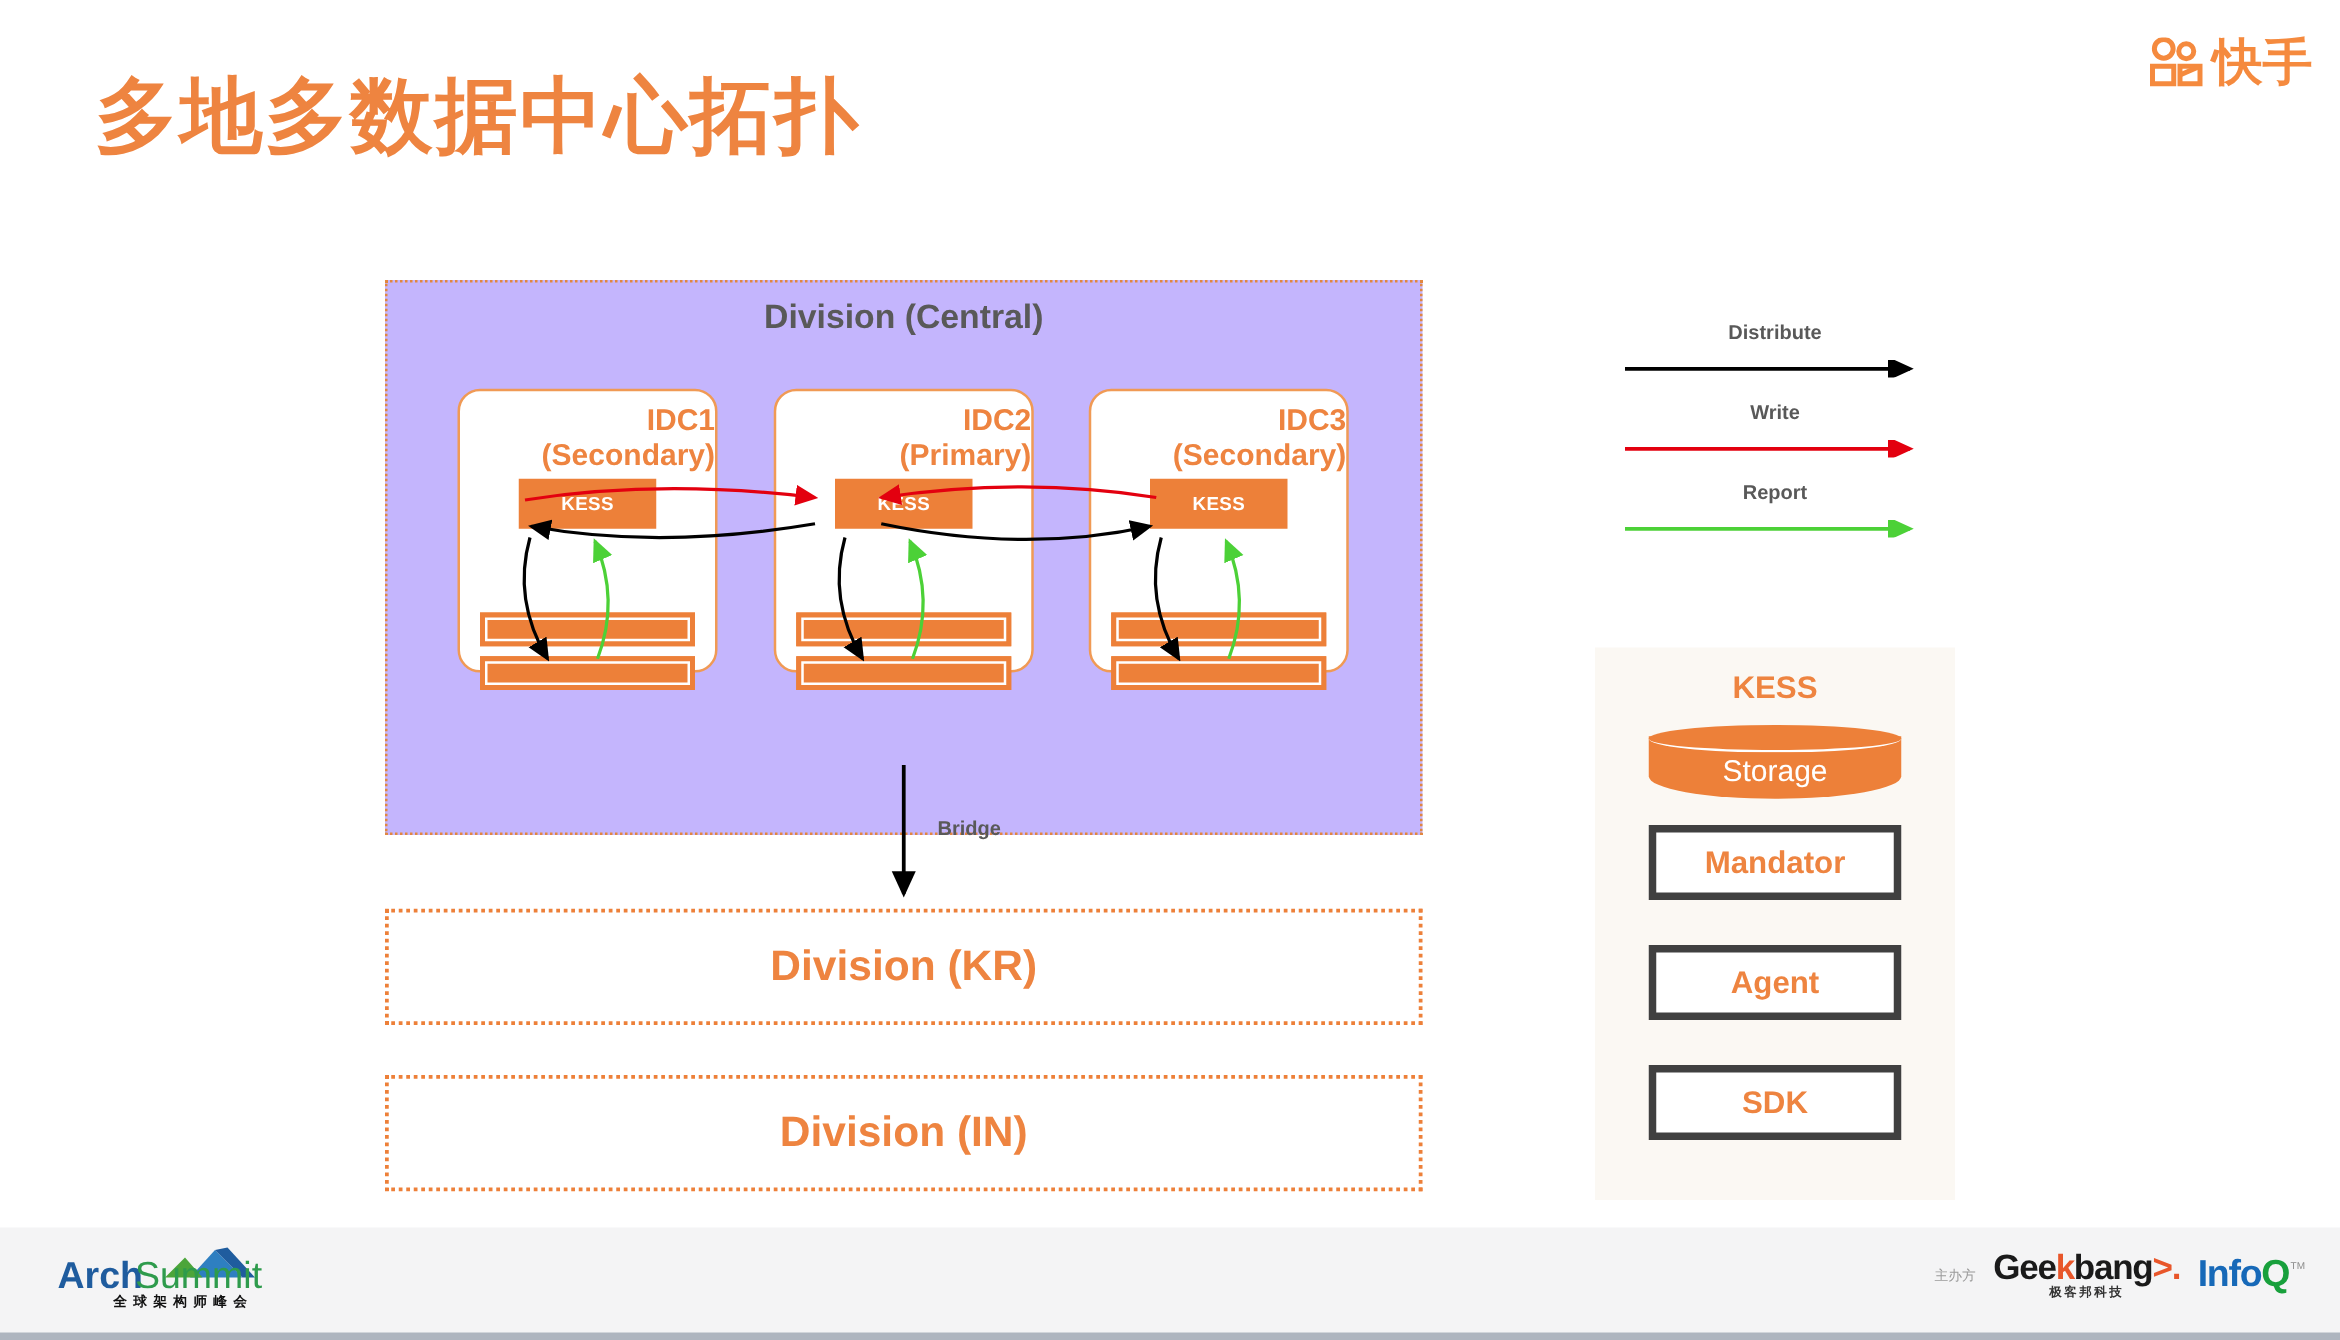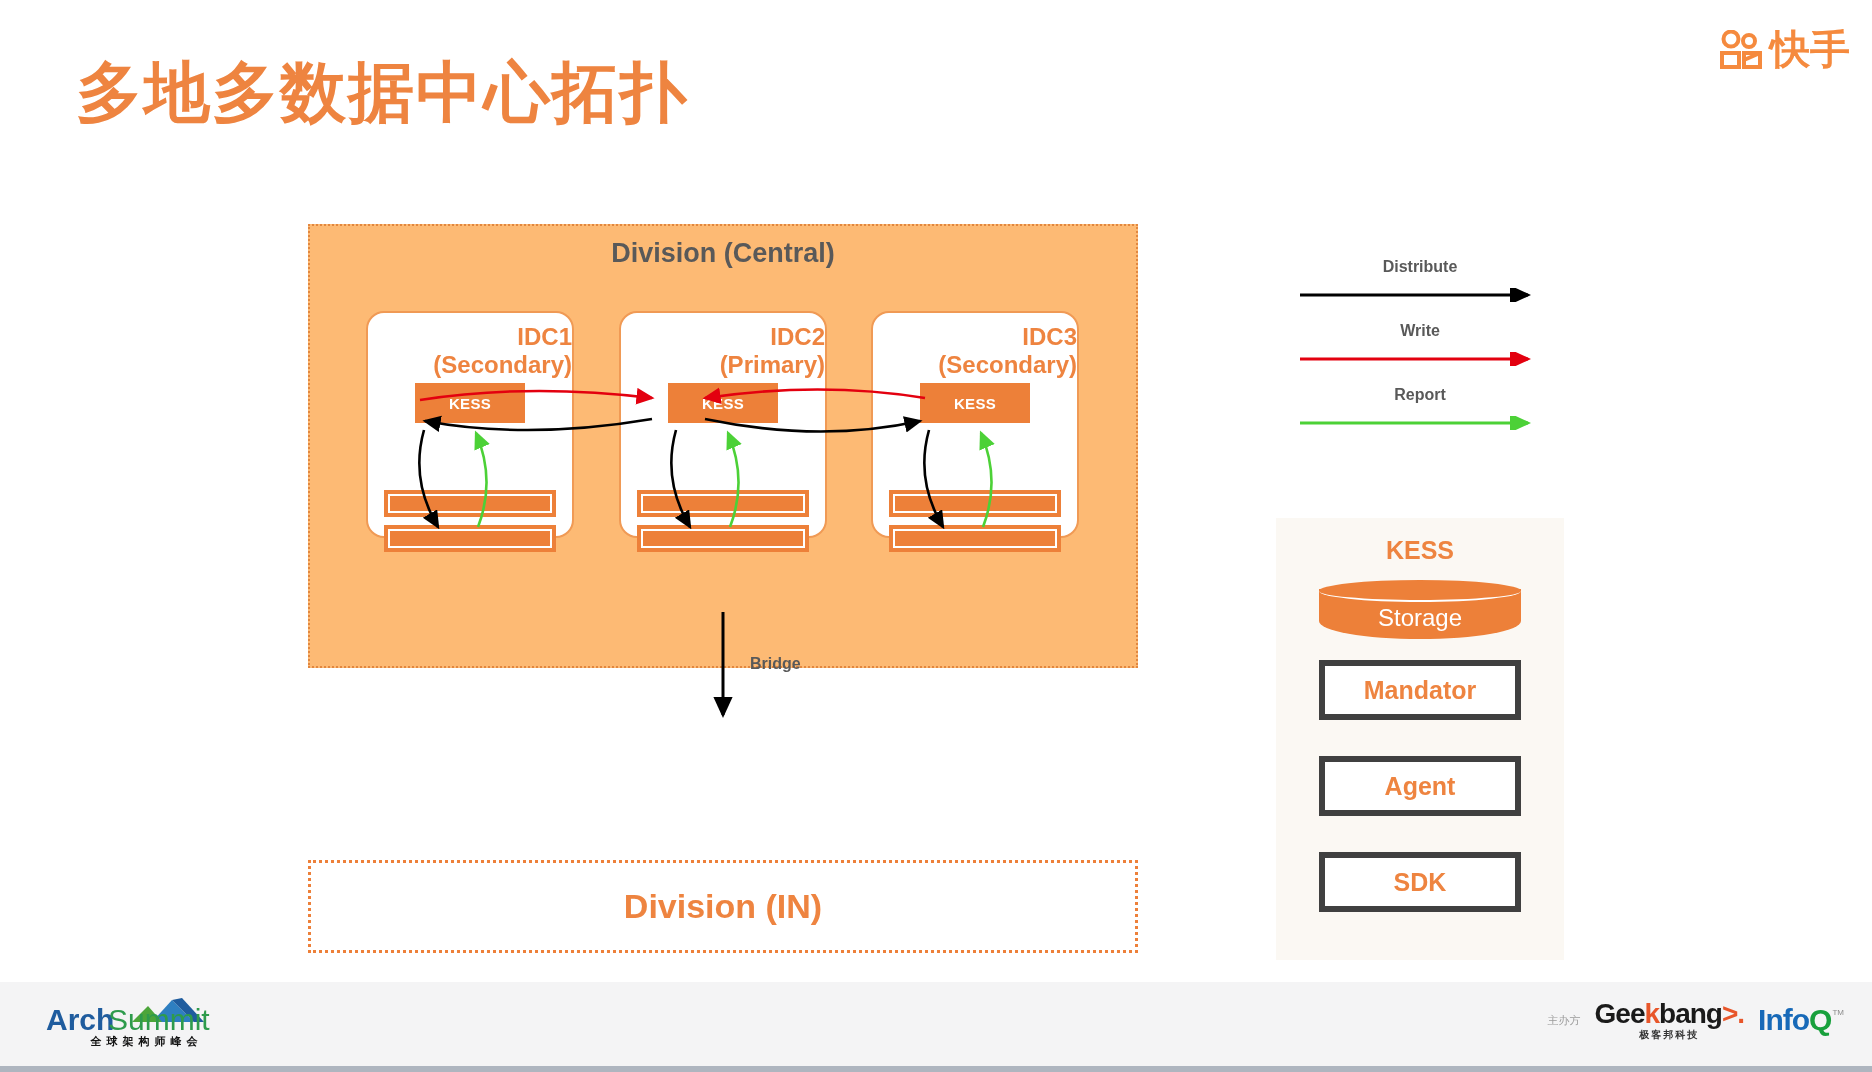--- a/index.html
+++ b/index.html
@@ -20,21 +20,21 @@
   .brand-logo{
     position:absolute;right:22px;top:30px;
     display:flex;align-items:center;gap:6px;
   }
   .brand-mark{width:46px;height:40px;display:block;}
   .brand-text{font-size:40px;font-weight:700;color:#F58A3E;line-height:1;font-family:Liberation Serif, serif;}
 
   
   .division-central{
     position:absolute;left:308px;top:224px;width:830px;height:444px;
-    border:2px dotted #E2873F;box-sizing:border-box;background:#fdba74;
+    border:2px dotted #E2873F;box-sizing:border-box;background:#c4b5fd;
   }
   .division-central-title{
     position:absolute;left:0;right:0;top:12px;text-align:center;
     font-size:27px;font-weight:700;color:#595959;
   }
 
   .idc{
     position:absolute;top:85px;width:208px;height:227px;
     border:2px solid #F09A55;border-radius:18px;box-sizing:border-box;background:#fff;
   }
@@ -236,20 +236,23 @@
     <path d="M730,527 Q748,480 728,433" stroke="#4CD137" stroke-width="2.6" fill="none" marker-end="url(#ah-green)"></path>
 
     <path d="M929,430 Q915,480 943,527" stroke="#000000" stroke-width="2.6" fill="none" marker-end="url(#ah-black)"></path>
     <path d="M983,527 Q1001,480 981,433" stroke="#4CD137" stroke-width="2.6" fill="none" marker-end="url(#ah-green)"></path>
 
     <path d="M723,612 L723,715" stroke="#000000" stroke-width="3" fill="none" marker-end="url(#ah-black)"></path>
   </svg>
 
   <div class="bridge-label">Bridge</div>
 
+  <div class="division-sub division-kr">
+    <span class="division-sub-title">Division (KR)</span>
+  </div>
   <div class="division-sub division-in">
     <span class="division-sub-title">Division (IN)</span>
   </div>
 
   <div class="legend">
     <div class="legend-row">
       <div class="legend-label">Distribute</div>
       <svg class="legend-arrow" viewBox="0 0 238 14">
         <defs>
             <marker id="lg-black" markerWidth="7" markerHeight="7" refX="6" refY="3.2" orient="auto">

